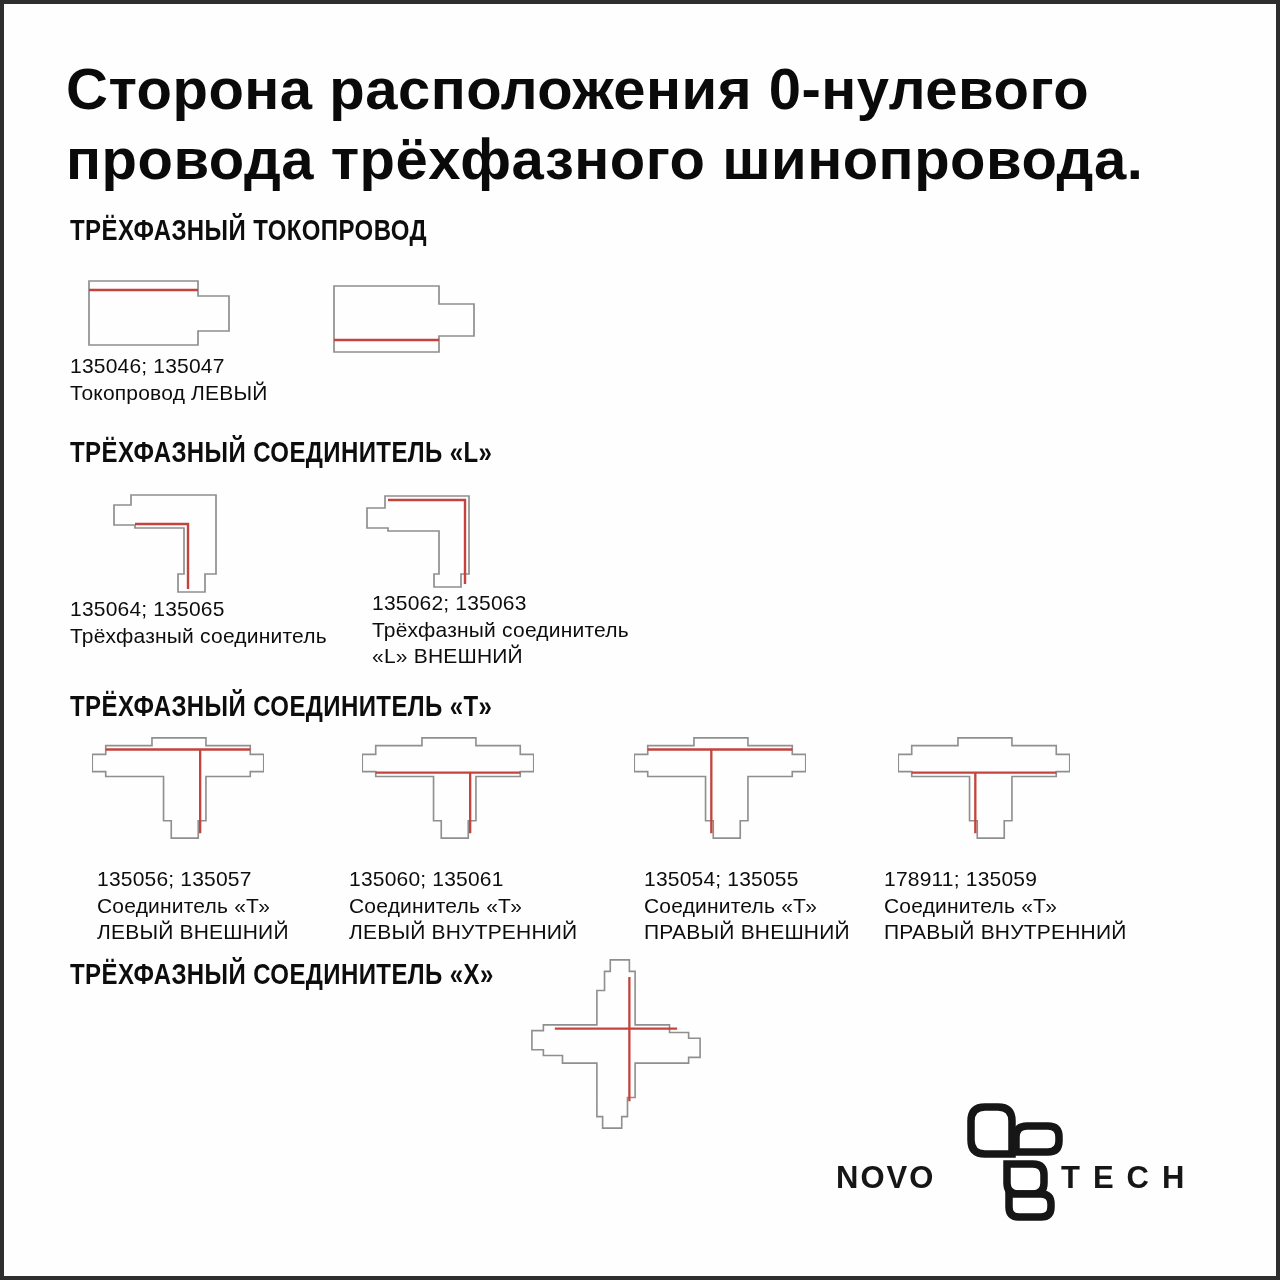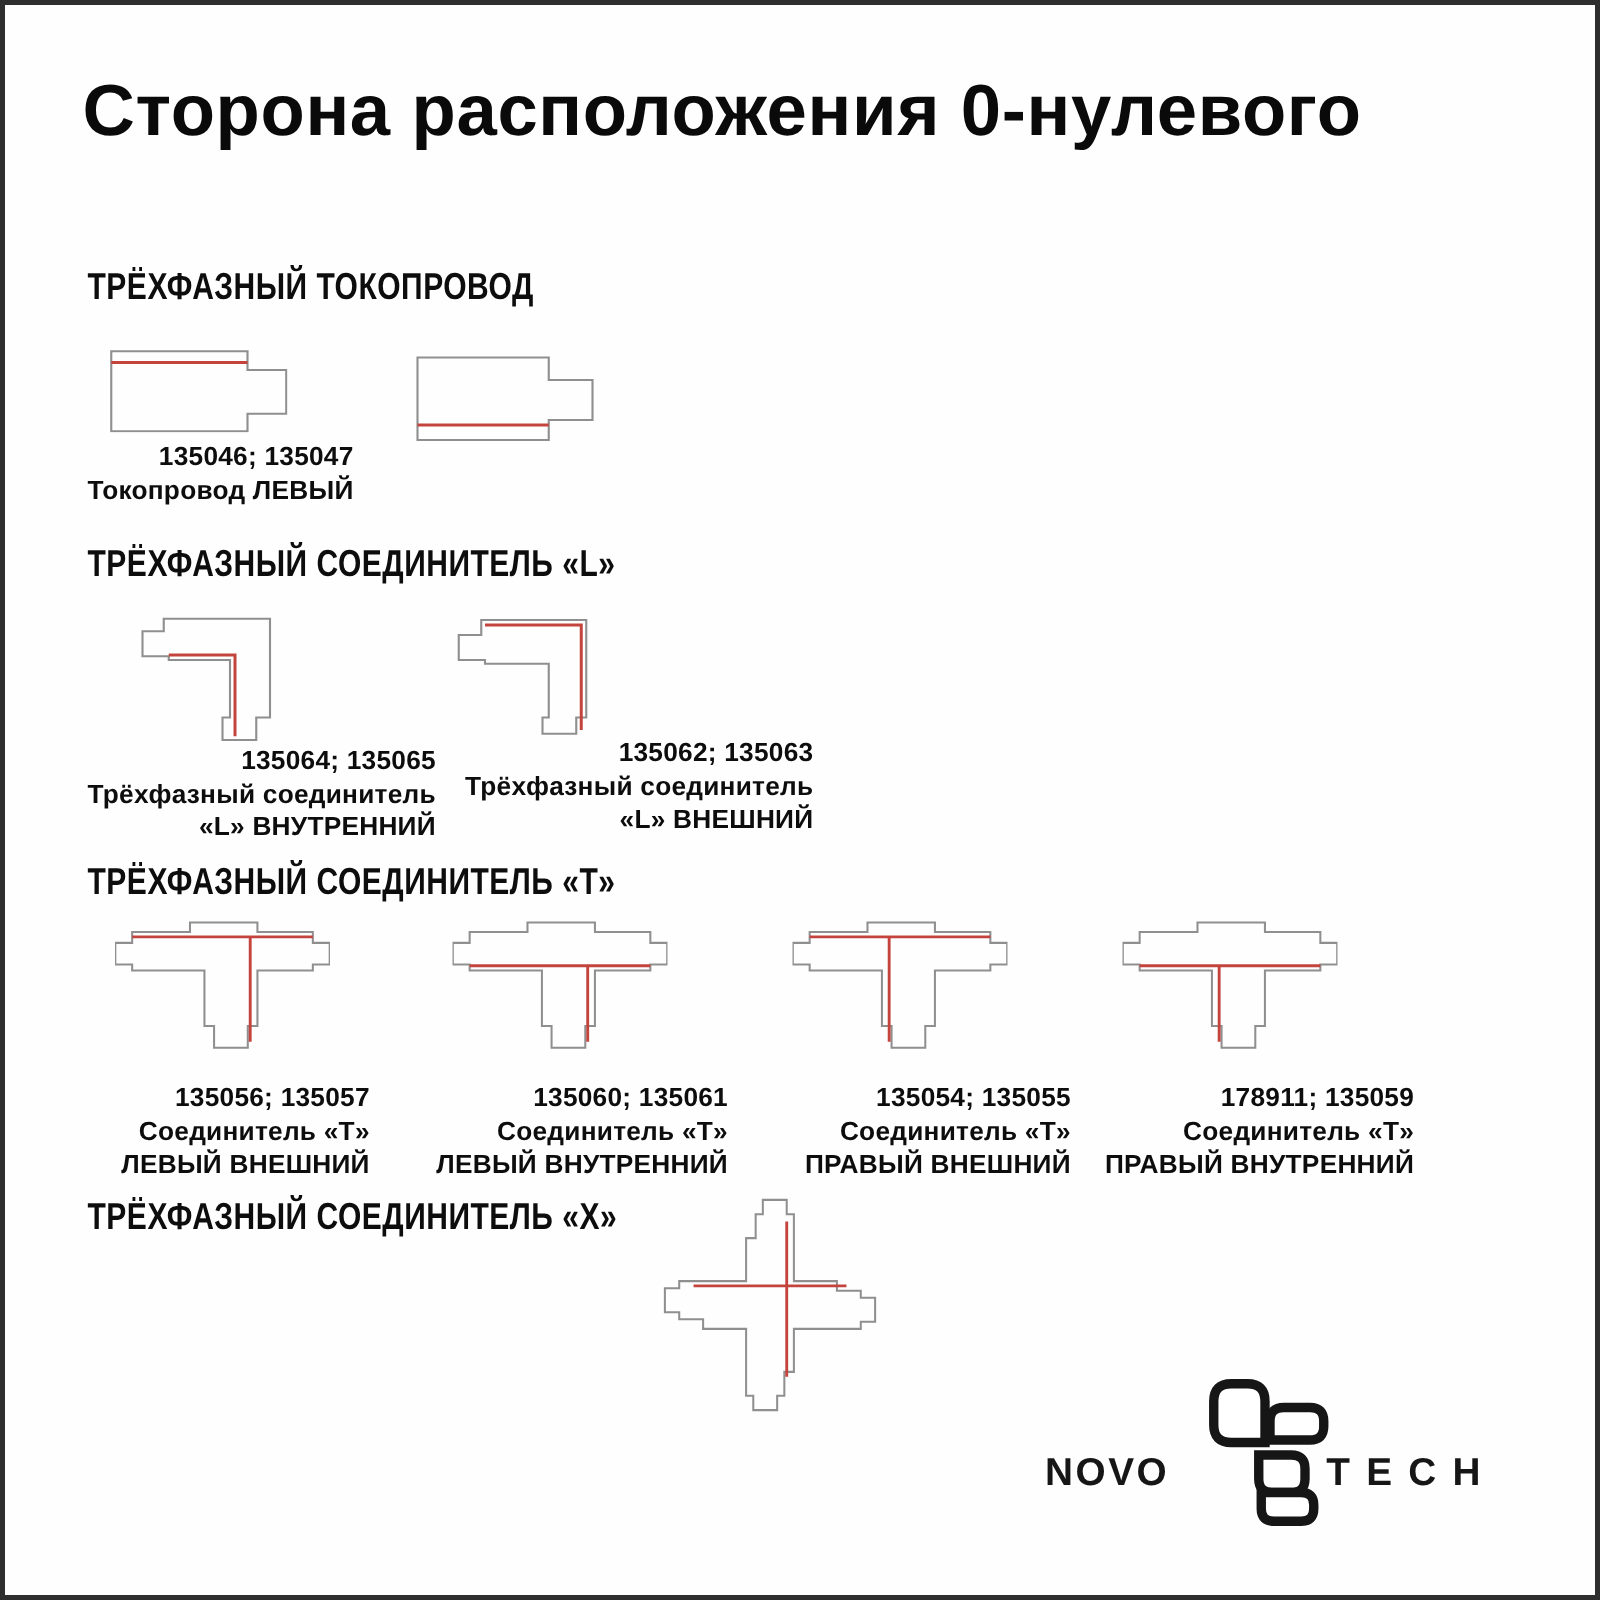--- a/index.html
+++ b/index.html
@@ -15,39 +15,40 @@
     font-weight:bold; font-size:58px; line-height:70px;
     letter-spacing:.5px; color:#0a0a0a; white-space:nowrap;
   }
   .h2 {
     position:absolute; left:66px;
     font-weight:bold; font-size:30px; line-height:30px;
     letter-spacing:.5px; color:var(--text,#0d0d0d);
     transform:scaleX(.8); transform-origin:left top; white-space:nowrap;
   }
   .lbl {
-    position:absolute; font-weight:bold; font-size:21px; line-height:26.5px;
-    letter-spacing:.2px; color:var(--text,#0d0d0d); white-space:nowrap;text-align:right;
+    position:absolute; font-weight:normal; font-size:21px; line-height:26.5px;
+    letter-spacing:.2px; color:var(--text,#0d0d0d); white-space:nowrap;
   }
   .diag { position:absolute; }
   .outline { fill:none; stroke:var(--outline,#8f8f8f); stroke-width:1.7; stroke-linejoin:miter; }
   .redline { fill:none; stroke:var(--red,#c4443d); stroke-width:2.4; }
   .logo-text {
     position:absolute; font-weight:bold; font-size:31px; line-height:41px;
     color:#161616; white-space:nowrap;
   }
   .petal { fill:#ffffff; stroke:#161616; stroke-width:7.5; }
 </style>
 </head>
 <body>
 
 <div class="page">
 
   <div class="title">
     <div>Сторона расположения 0-нулевого</div>
+    <div>провода трёхфазного шинопровода.</div>
   </div>
 
   <div class="h2" style="top:211px">ТРЁХФАЗНЫЙ ТОКОПРОВОД</div>
 
   <svg class="diag" style="left:84px;top:276px" width="142" height="66" viewBox="0 0 142 66">
     <path class="outline" d="M1,1 H110 V16 H141 V51 H110 V65 H1 Z"></path>
     <path class="redline" d="M1,10 H110"></path>
   </svg>
 
   <svg class="diag" style="left:327px;top:278px" width="148" height="72" viewBox="0 0 148 72">
@@ -68,21 +69,20 @@
   </svg>
 
   <svg class="diag" style="left:353px;top:484px" width="130" height="108" viewBox="0 0 130 108">
     <path class="outline" d="M28,8 H112 V86 H104 V99 H77 V86 H82 V43 H31 V40 H10 V20 H28 Z"></path>
     <path class="redline" d="M31,12 H108 V96"></path>
   </svg>
 
   <div class="lbl" style="left:66px;top:592px">
     <div>135064; 135065</div>
     <div>Трёхфазный соединитель</div>
-    <div>«L» ВНУТРЕННИЙ</div>
   </div>
   <div class="lbl" style="left:368px;top:586px">
     <div>135062; 135063</div>
     <div>Трёхфазный соединитель</div>
     <div>«L» ВНЕШНИЙ</div>
   </div>
 
   <div class="h2" style="top:687px">ТРЁХФАЗНЫЙ СОЕДИНИТЕЛЬ «Т»</div>
 
   <svg class="diag" style="left:88px;top:732px" width="172" height="106" viewBox="0 0 178 110">

